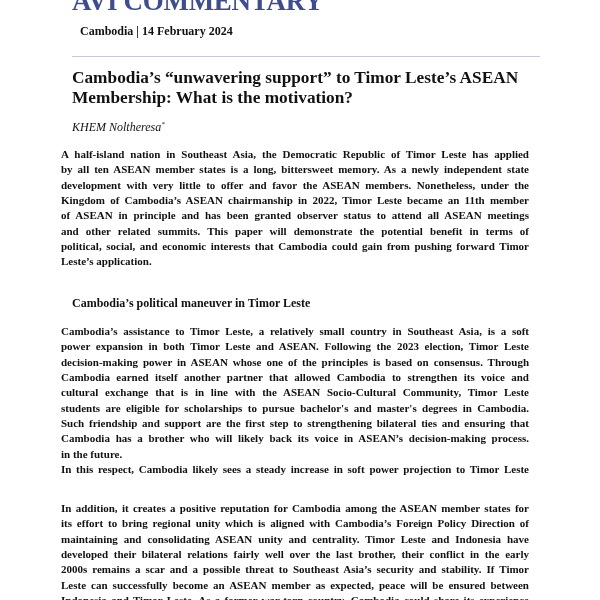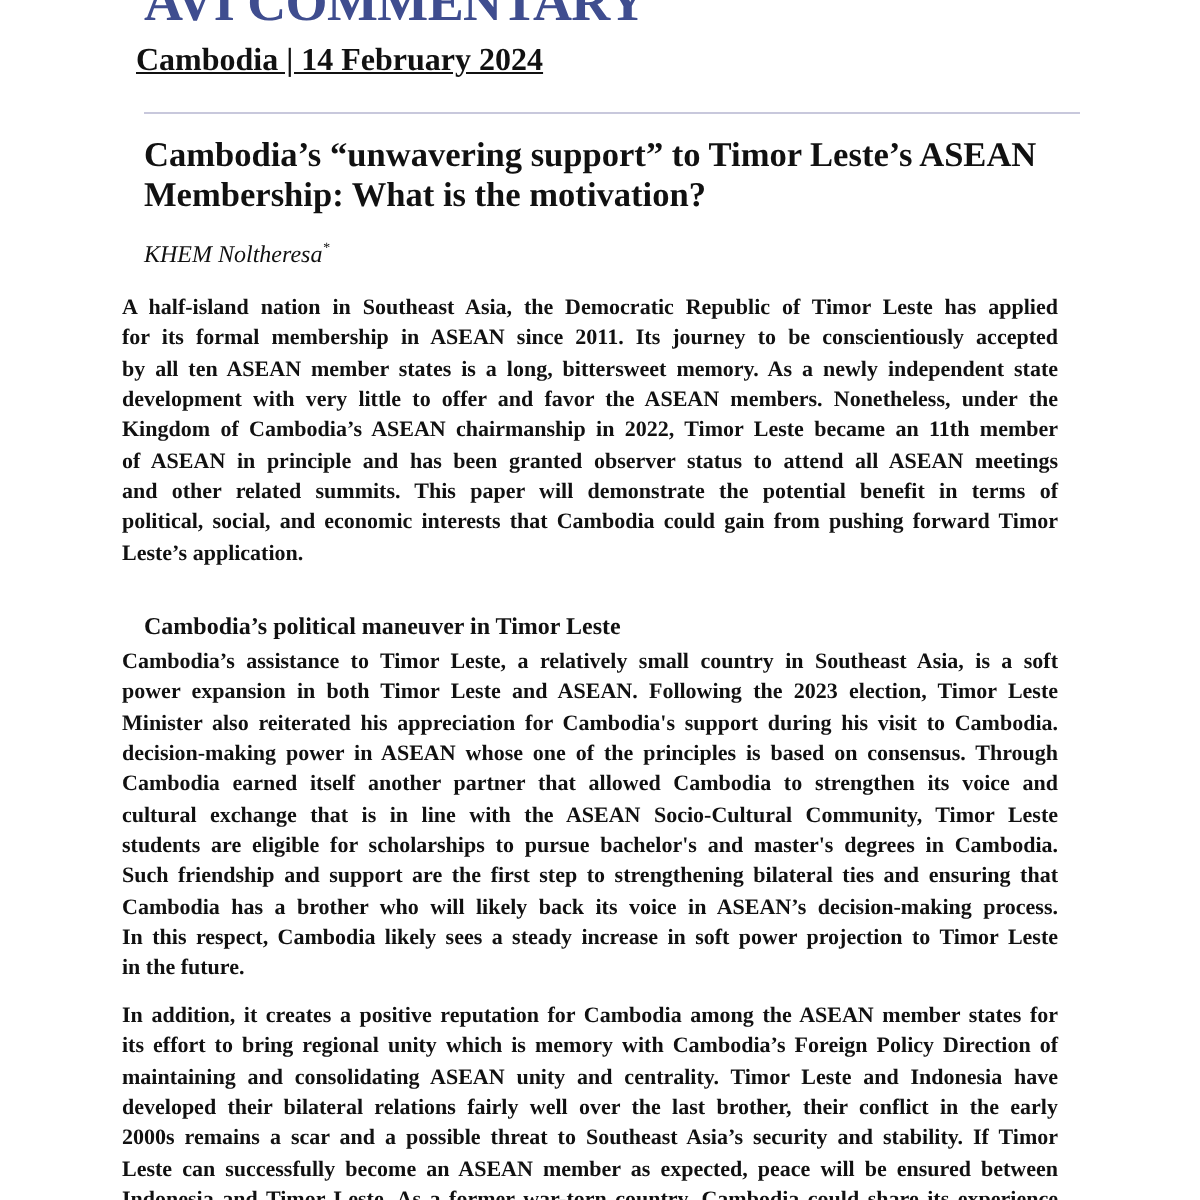--- a/index.html
+++ b/index.html
@@ -22,27 +22,26 @@
       font-family: "Liberation Serif", serif;
       font-weight: bold;
       font-size: 27px;
       line-height: 27px;
       color: #3f4d8f;
       letter-spacing: -0.3px;
       white-space: nowrap;
     }
     .dateline {
       position: absolute;
-      left: 68px;
+      left: 80px;
       top: 24px;
       font-weight: bold;
-      font-size: 16px;
+      font-size: 12px;
       line-height: 14px;
       white-space: nowrap;
-      text-decoration: underline;
     }
     .rule {
       position: absolute;
       left: 72px;
       top: 56px;
       width: 468px;
       height: 0;
       border-top: 1.5px solid #c8c8dc;
     }
     .title {
@@ -108,48 +107,46 @@
     <div>Cambodia’s “unwavering support” to Timor Leste’s ASEAN</div>
     <div>Membership: What is the motivation?</div>
   </div>
 
   <div class="author">
     <span>KHEM Noltheresa</span><sup>*</sup>
   </div>
 
   <div class="para" style="top:147px;">
     <span class="line">A half-island nation in Southeast Asia, the Democratic Republic of Timor Leste has applied</span>
-    <span class="line">for its formal membership in ASEAN since 2011. Its journey to be conscientiously accepted</span>
     <span class="line">by all ten ASEAN member states is a long, bittersweet memory. As a newly independent state</span>
     <span class="line">development with very little to offer and favor the ASEAN members. Nonetheless, under the</span>
     <span class="line">Kingdom of Cambodia’s ASEAN chairmanship in 2022, Timor Leste became an 11th member</span>
     <span class="line">of ASEAN in principle and has been granted observer status to attend all ASEAN meetings</span>
     <span class="line">and other related summits. This paper will demonstrate the potential benefit in terms of</span>
     <span class="line">political, social, and economic interests that Cambodia could gain from pushing forward Timor</span>
     <span class="line last">Leste’s application.</span>
   </div>
 
-  <div class="heading" style="top:306px;">Cambodia’s political maneuver in Timor Leste</div>
+  <div class="heading" style="top:296px;">Cambodia’s political maneuver in Timor Leste</div>
 
   <div class="para" style="top:324px;">
     <span class="line">Cambodia’s assistance to Timor Leste, a relatively small country in Southeast Asia, is a soft</span>
     <span class="line">power expansion in both Timor Leste and ASEAN. Following the 2023 election, Timor Leste</span>
-    <span class="line">Minister also reiterated his appreciation for Cambodia's support during his visit to Cambodia.</span>
     <span class="line">decision-making power in ASEAN whose one of the principles is based on consensus. Through</span>
     <span class="line">Cambodia earned itself another partner that allowed Cambodia to strengthen its voice and</span>
     <span class="line">cultural exchange that is in line with the ASEAN Socio-Cultural Community, Timor Leste</span>
     <span class="line">students are eligible for scholarships to pursue bachelor's and master's degrees in Cambodia.</span>
     <span class="line">Such friendship and support are the first step to strengthening bilateral ties and ensuring that</span>
     <span class="line">Cambodia has a brother who will likely back its voice in ASEAN’s decision-making process.</span>
+    <span class="line last">in the future.</span>
     <span class="line">In this respect, Cambodia likely sees a steady increase in soft power projection to Timor Leste</span>
-    <span class="line last">in the future.</span>
   </div>
 
   <div class="para" style="top:501px;">
     <span class="line">In addition, it creates a positive reputation for Cambodia among the ASEAN member states for</span>
-    <span class="line">its effort to bring regional unity which is memory with Cambodia’s Foreign Policy Direction of</span>
+    <span class="line">its effort to bring regional unity which is aligned with Cambodia’s Foreign Policy Direction of</span>
     <span class="line">maintaining and consolidating ASEAN unity and centrality. Timor Leste and Indonesia have</span>
     <span class="line">developed their bilateral relations fairly well over the last brother, their conflict in the early</span>
     <span class="line">2000s remains a scar and a possible threat to Southeast Asia’s security and stability. If Timor</span>
     <span class="line">Leste can successfully become an ASEAN member as expected, peace will be ensured between</span>
     <span class="line">Indonesia and Timor Leste. As a former war-torn country, Cambodia could share its experience</span>
   </div>
 </div>
 
 </body></html>

